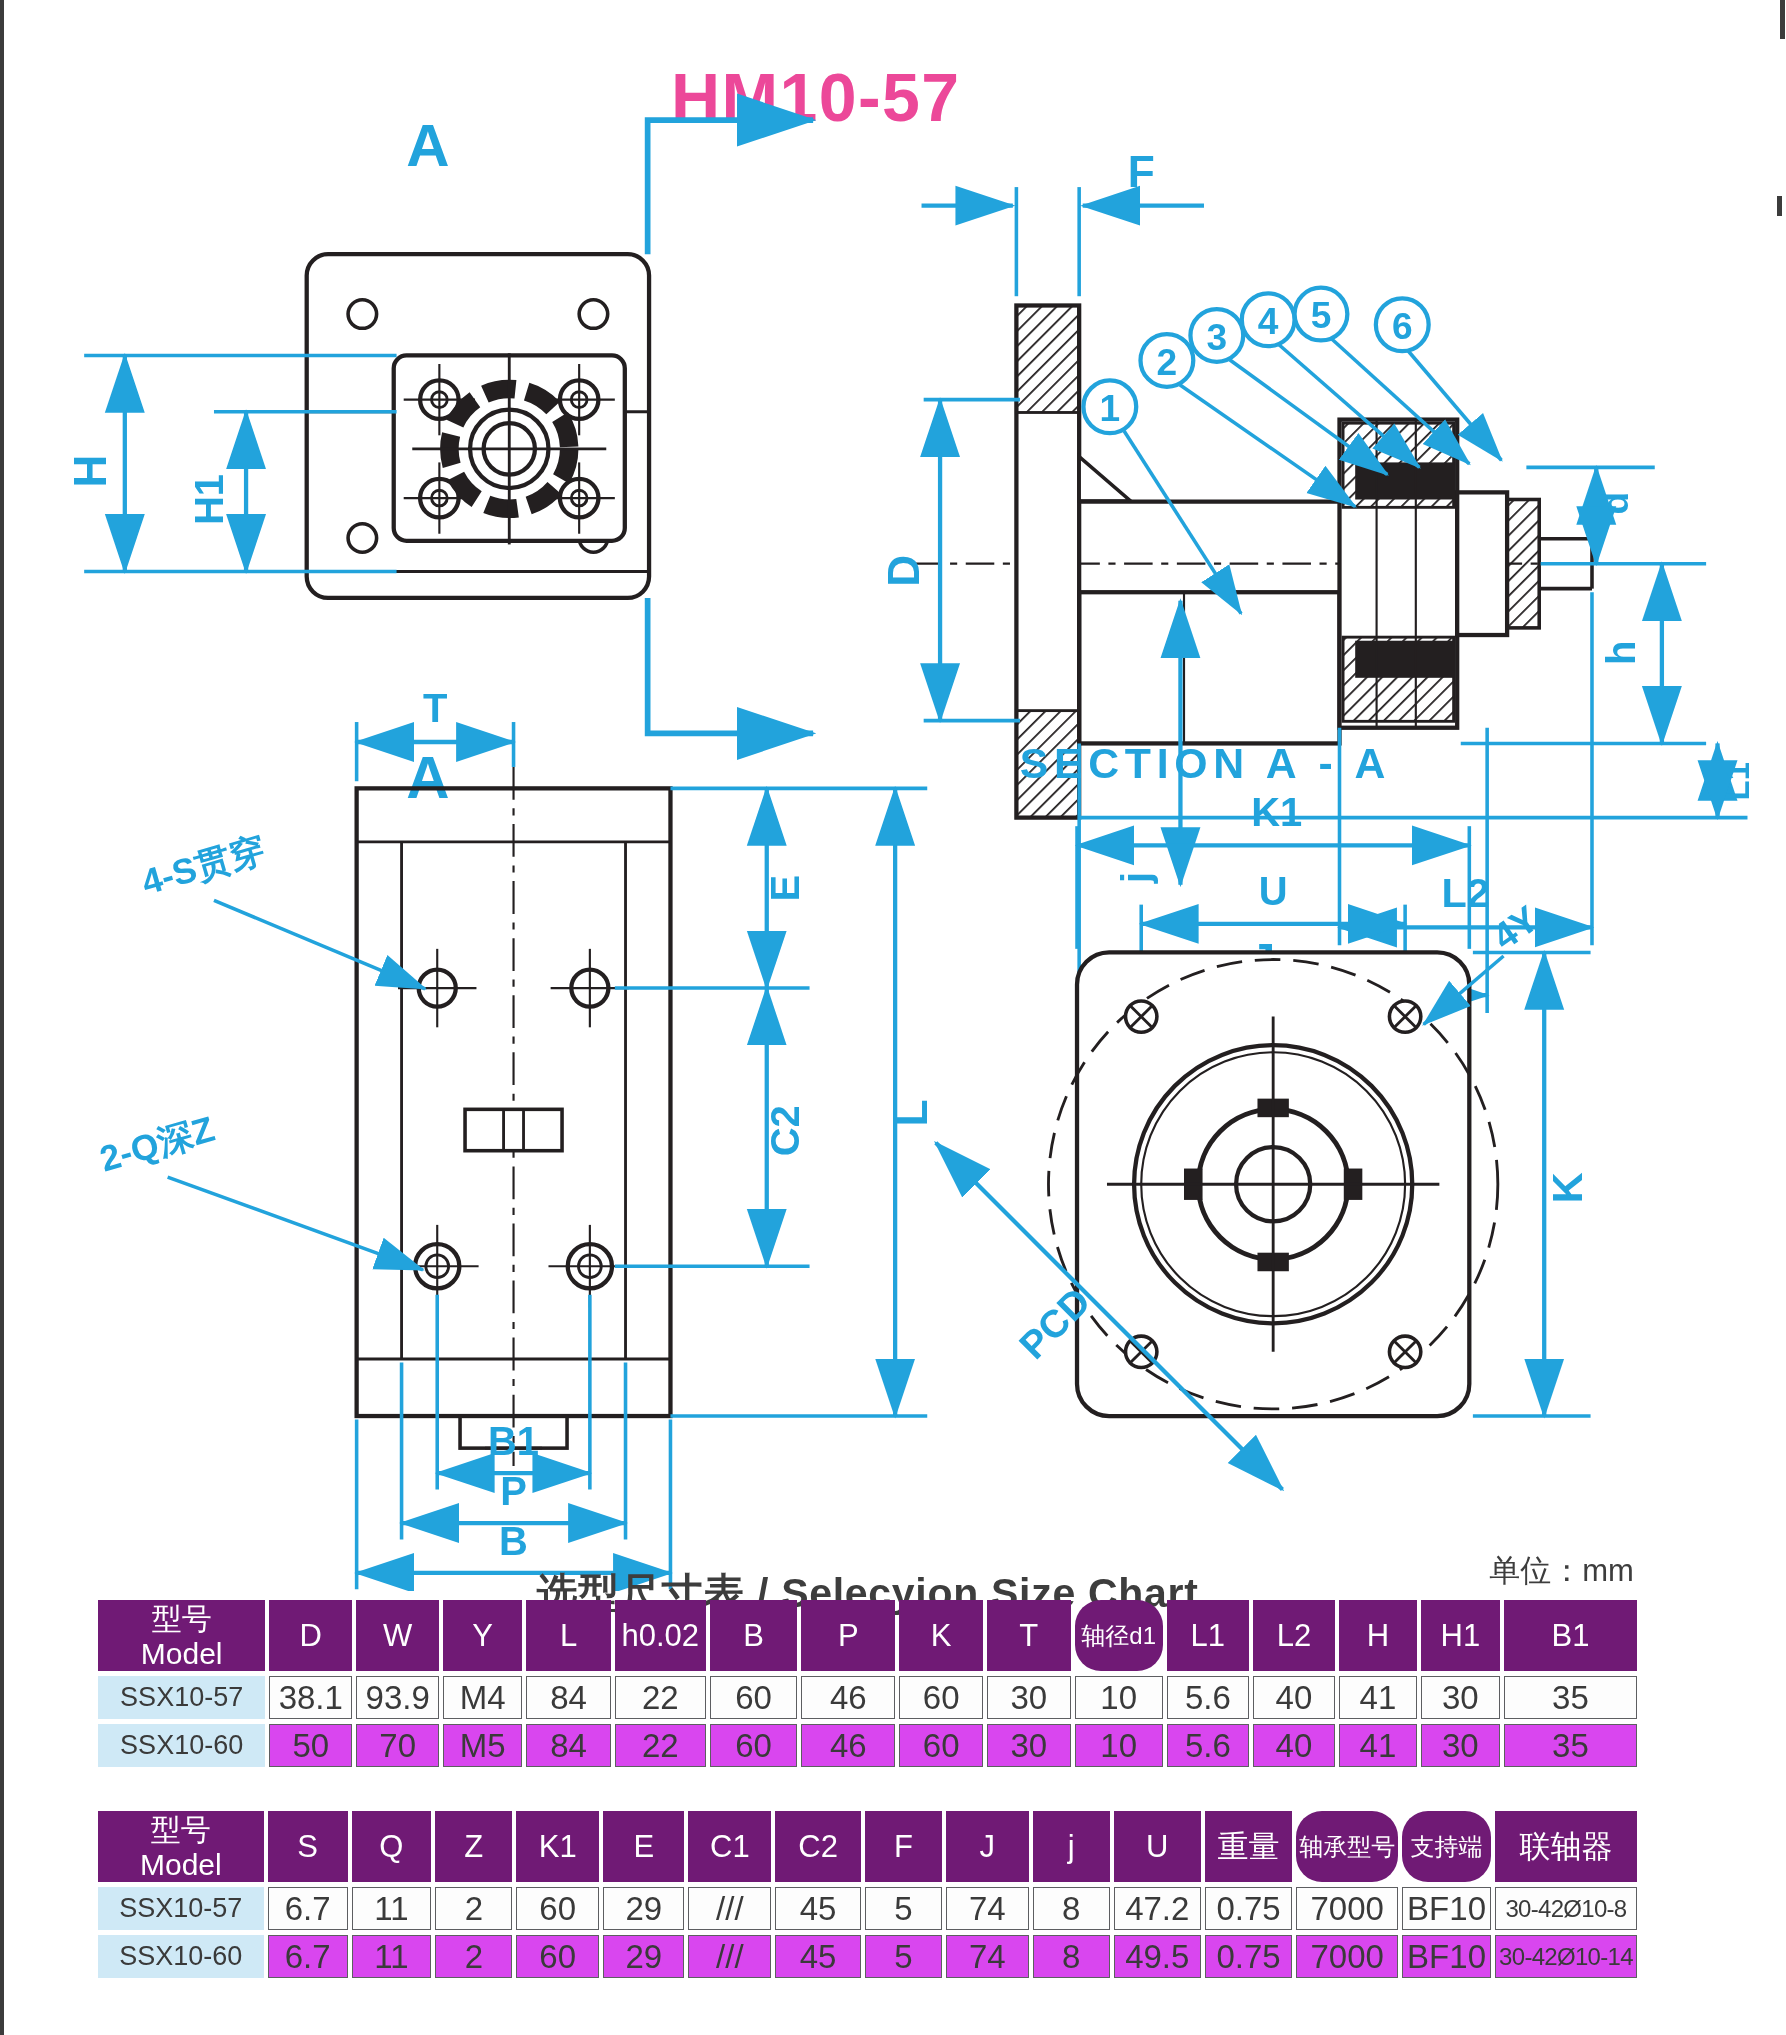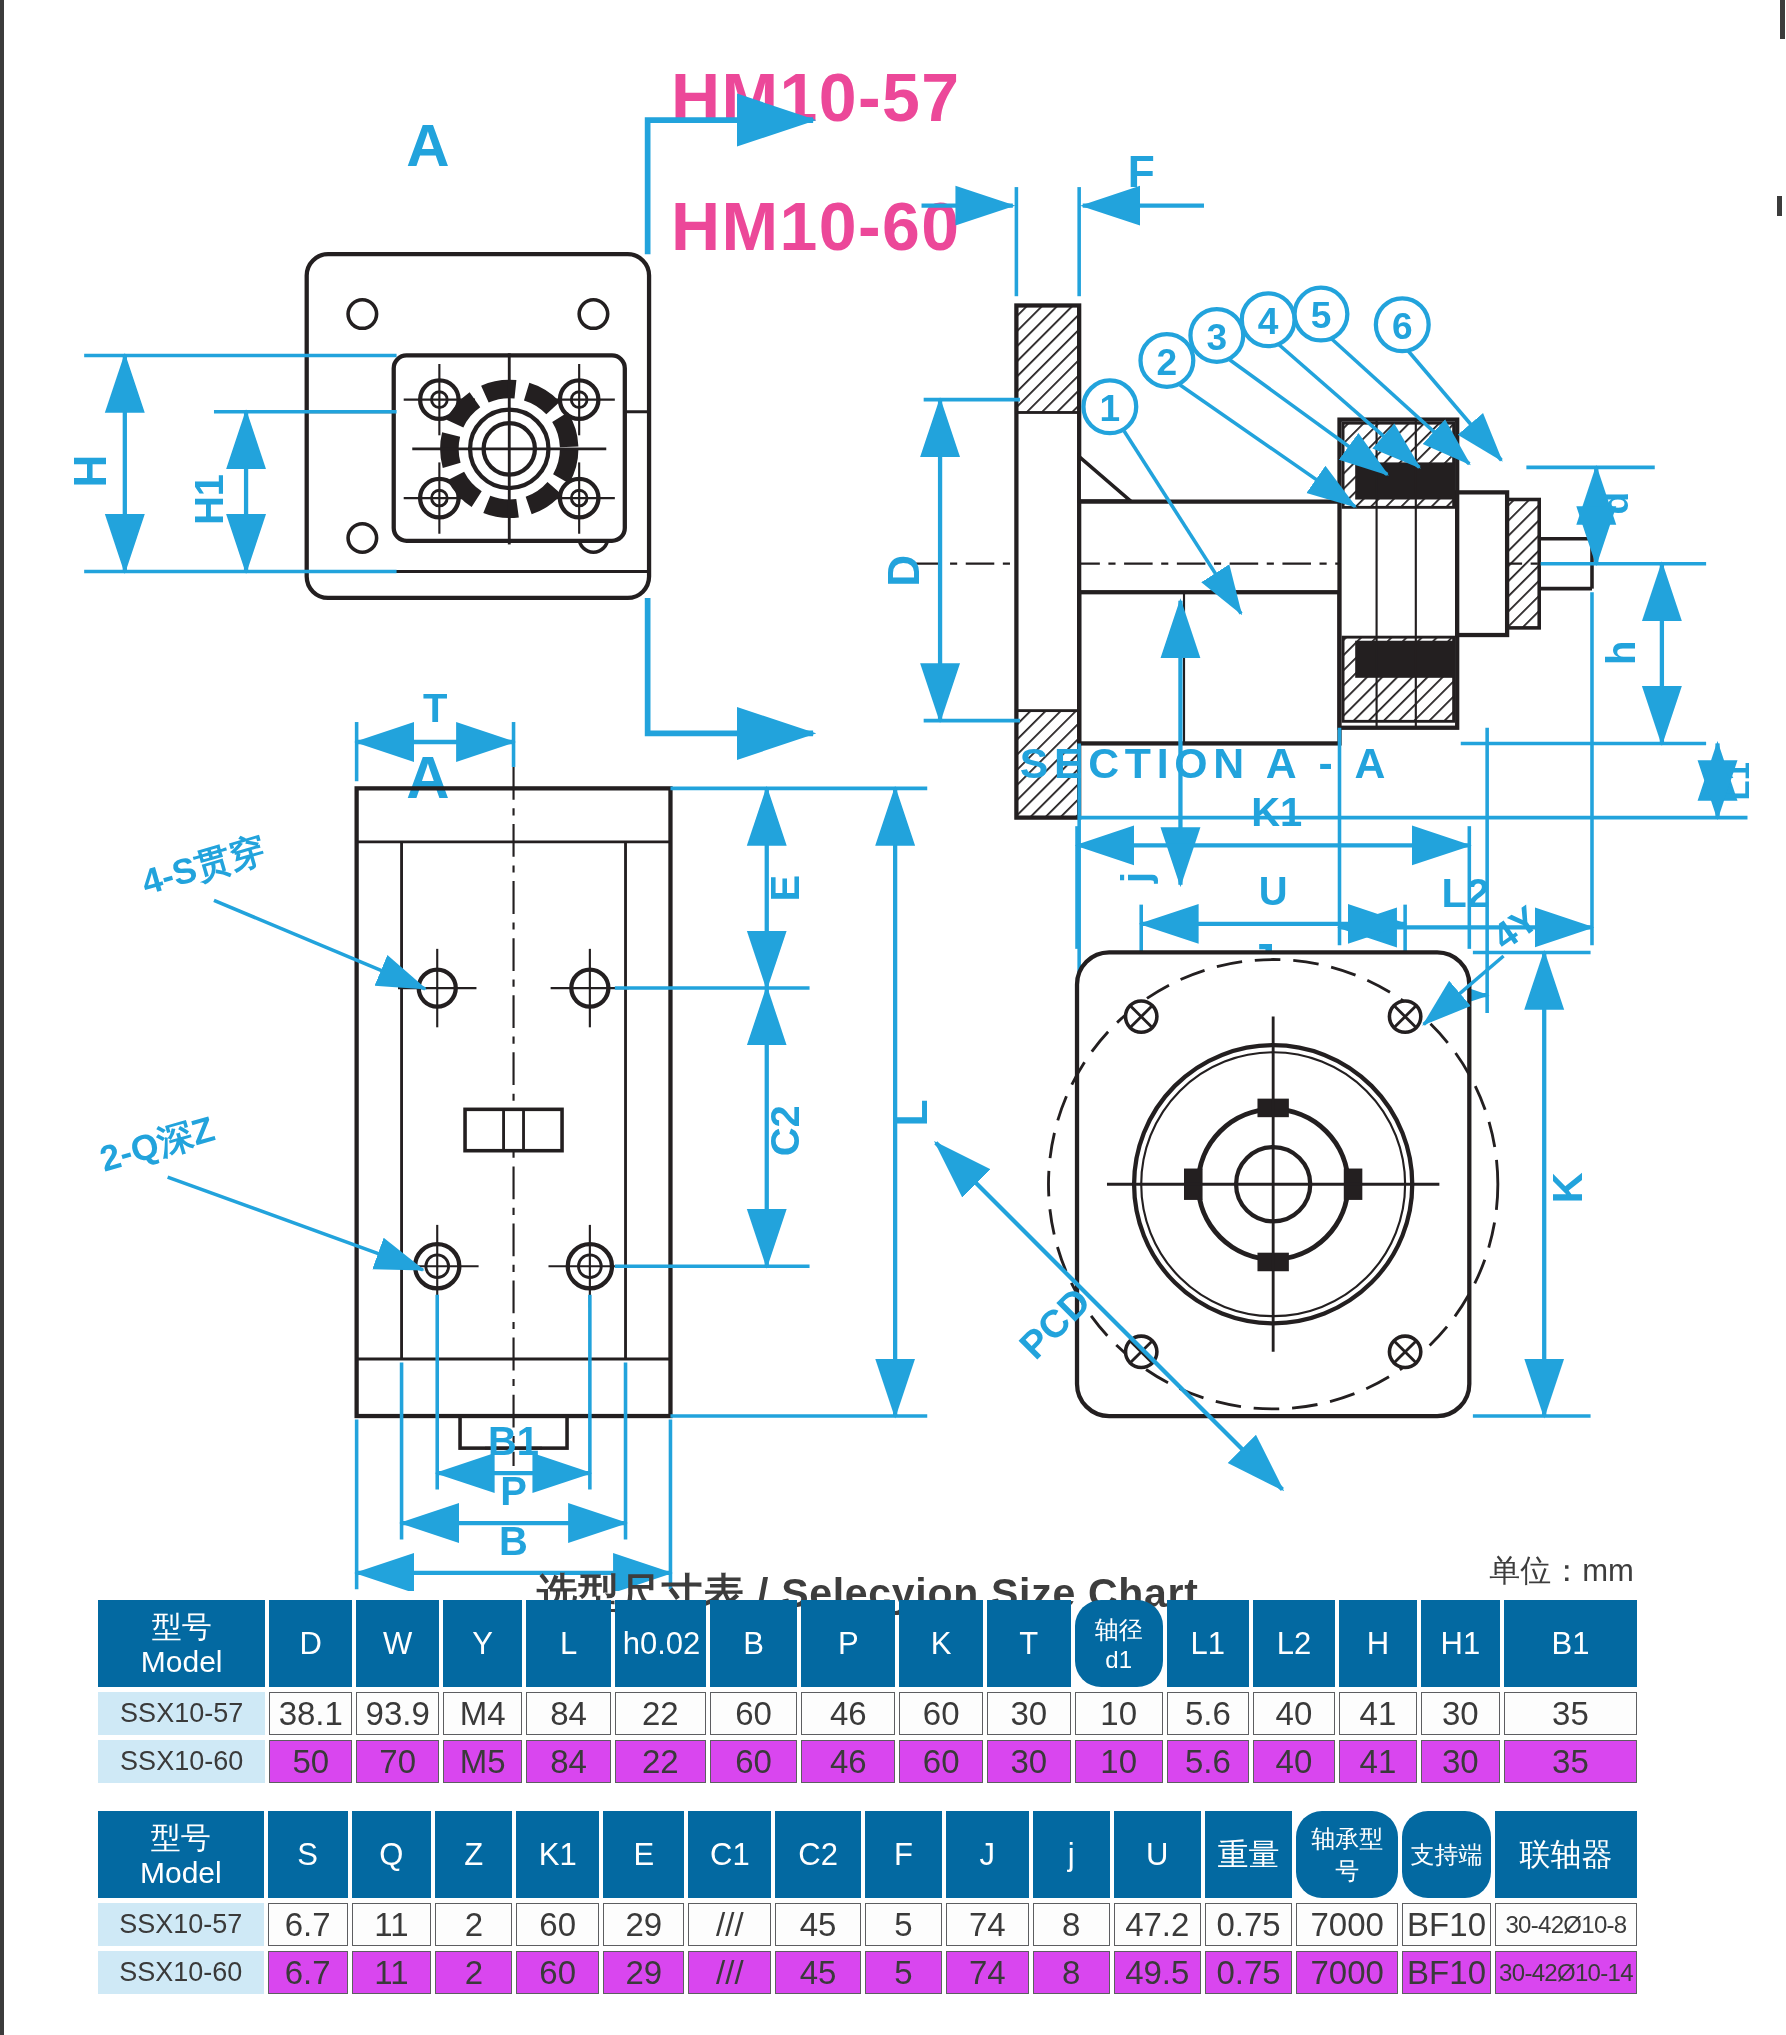--- a/index.html
+++ b/index.html
@@ -6,42 +6,41 @@
   body{font-family:"Liberation Sans", sans-serif;}
   #page{position:relative;width:1786px;height:2035px;background:#fff;overflow:hidden;}
   .edge-left{position:absolute;left:0;top:0;width:3.6px;height:2035px;background:#3c3c3c;}
   .tickR{position:absolute;background:#3c3c3c;width:4.3px;}
   .red-title{position:absolute;left:671px;color:#ec4899;font-size:68px;font-weight:bold;letter-spacing:1.4px;}
   #t1-wrap,#t2-wrap{position:absolute;left:94px;width:1547px;}
   .chart-head{position:absolute;left:94px;top:1534px;width:1547px;height:57px;}
   .chart-title{position:absolute;left:0;width:100%;text-align:center;font-size:41px;font-weight:bold;color:#3d3d3d;letter-spacing:0.7px;margin-top:32px;}
   .unit{position:absolute;right:7.1px;top:15.7px;font-size:31px;color:#3d3d3d;}
   table.szt{width:100%;border-collapse:separate;border-spacing:4.3px 5px;table-layout:fixed;}
-  table.szt th{background:#0369a1;color:#ffffff;font-size:31px;font-weight:normal;text-align:center;vertical-align:middle;height:71px;padding:8px;margin-top:15px;}
+  table.szt th{background:#701a75;color:#ffffff;font-size:31px;font-weight:normal;text-align:center;vertical-align:middle;height:71px;padding:0;margin-top:15px;}
   table.szt th .zh{font-size:30px;line-height:36px;}
   table.szt th .en{font-size:30px;line-height:33px;text-align:center;}
   table.szt th.hsmall{font-size:24px;border-radius:26px;}
   table.szt td{font-size:33px;color:#3a3a3a;text-align:center;vertical-align:middle;height:41px;padding:0;}
   table.szt td.val{border:1.4px solid #5d5e61;background:#fdfdfd;}
   table.szt tr.alt td.val{background:#d946ef;}
   table.szt td.model{background:#cfe9f6;font-size:27px;margin-left:48px;}
   table.szt td.small{font-size:24px;letter-spacing:-0.7px;}
   svg text{font-family:"Liberation Sans", sans-serif;}
   .dt{fill:#22a3dc;font-weight:bold;}
 </style>
 </head>
 <body>
 
 <div id="page">
   <div class="edge-left"></div>
   <div class="tickR" style="right:1.4px;top:0;height:39px;"></div>
   <div class="tickR" style="right:4.3px;top:196px;height:20px;"></div>
 
   <div class="red-title" style="top:58px;">HM10-57</div>
-  <div class="red-title" style="top:187px;">HM10-60</div>
 
   <svg id="dwg" width="1786" height="1591" viewBox="0 0 2504 2230" style="position:absolute;left:0;top:0;">
     <defs>
       <marker id="ma" viewBox="0 0 12 8" refX="11.5" refY="4" markerWidth="14" markerHeight="10" orient="auto-start-reverse">
         <path d="M0,0 L12,4 L0,8 z" fill="#22a3dc"></path>
       </marker>
       <pattern id="h45" width="15" height="15" patternTransform="rotate(45)" patternUnits="userSpaceOnUse">
         <line x1="0" y1="0" x2="0" y2="15" stroke="#231f20" stroke-width="5"></line>
       </pattern>
     </defs>

